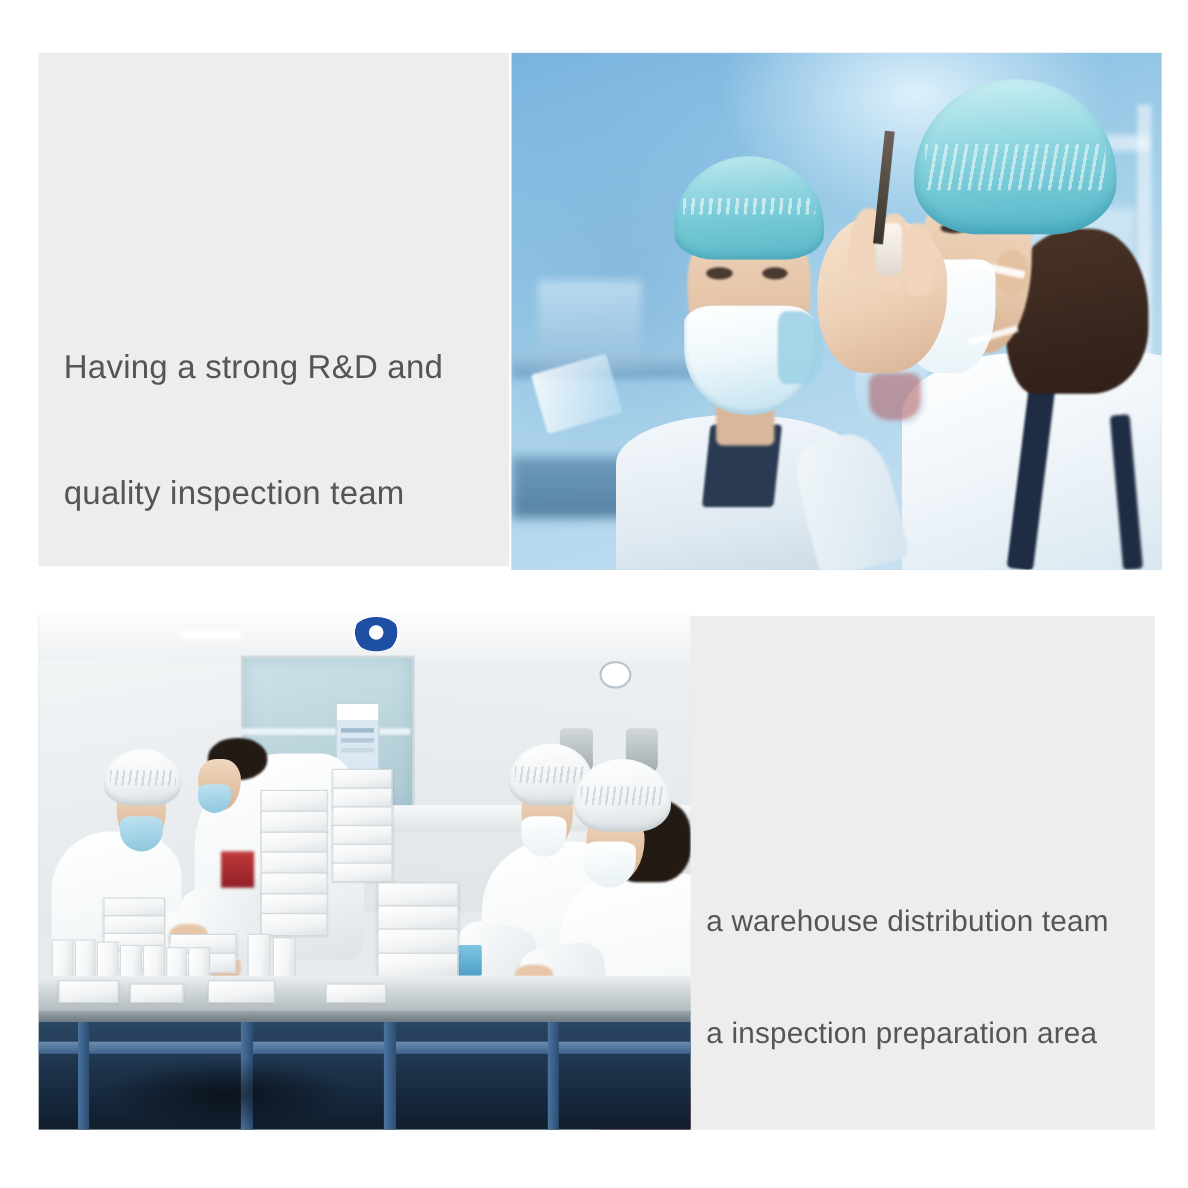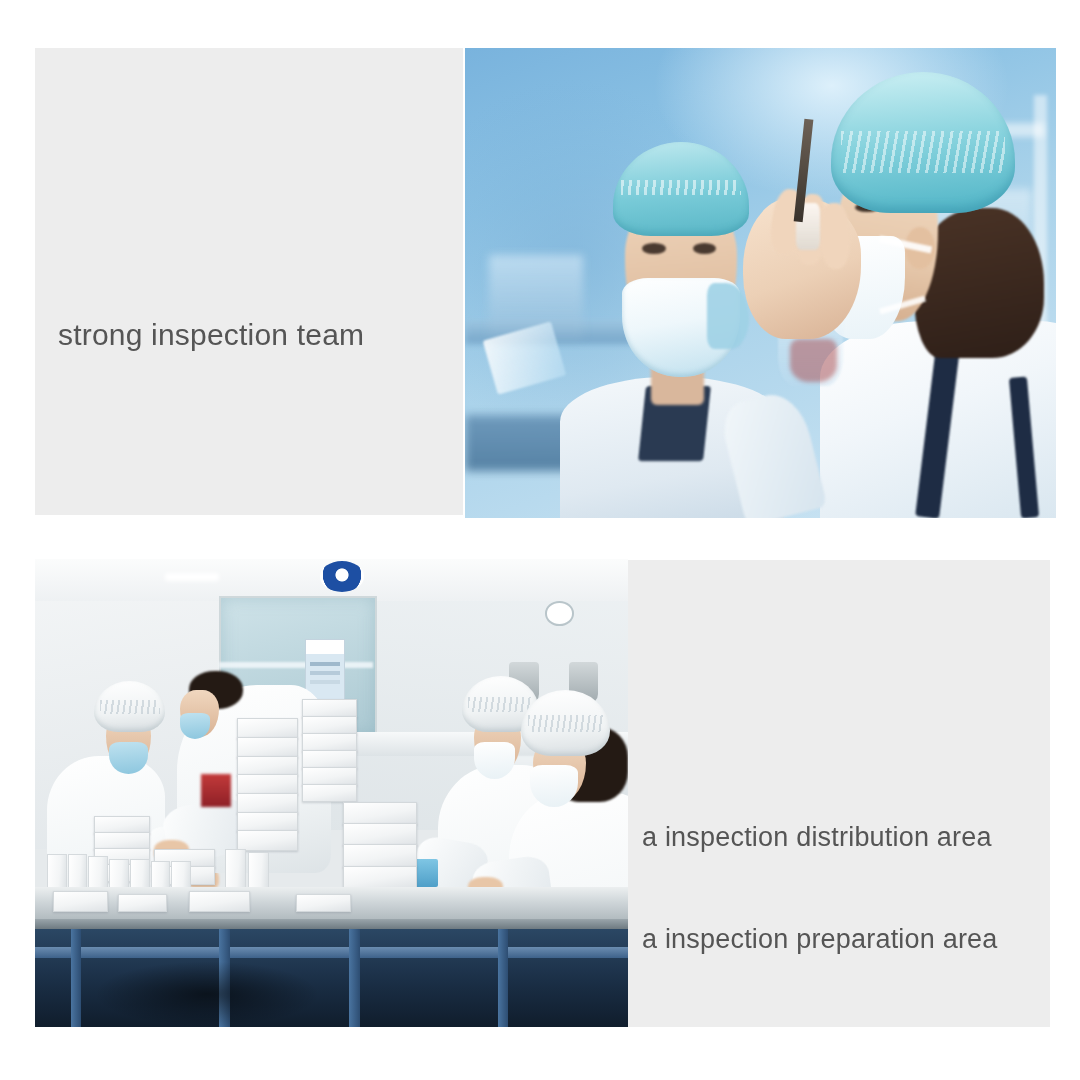--- a/index.html
+++ b/index.html
@@ -413,21 +413,22 @@
     position: absolute; background: linear-gradient(180deg,#c23a3a,#8e1f26);
     filter: blur(1.5px);
   }
 </style>
 </head>
 <body>
 
 <div class="panel" id="top-panel"></div>
 
 <div class="caption" id="top-caption">
-  <span>strong inspection team</span>
+  <span>Having a strong R&amp;D and</span>
+  <span>quality inspection team</span>
 </div>
 
 <div class="photo" id="top-photo">
   <div class="lab-bg"></div>
   <div class="lab-shelf"></div>
   <div class="lab-shelf2"></div>
   <div class="lab-pole"></div>
   <div class="lab-bench"></div>
   <div class="lab-equip"></div>
   <div class="lab-bench2"></div>
@@ -464,21 +465,21 @@
   <div class="finger f1"></div>
   <div class="finger f2"></div>
   <div class="finger f3"></div>
   <div class="pipette-tip"></div>
   <div class="pipette"></div>
 </div>
 
 <div class="panel" id="bottom-panel"></div>
 
 <div class="caption" id="bottom-caption">
-  <span>a inspection distribution area</span>
+  <span>a warehouse distribution team</span>
   <span>a inspection preparation area</span>
 </div>
 
 <div class="photo" id="bottom-photo">
   <div class="wh-bg"></div>
   <div class="wh-wall-left"></div>
   <div class="wh-wall-right"></div>
   <div class="wh-ceiling"></div>
   <div class="wh-light1"></div>
   <div class="wh-light2"></div>

